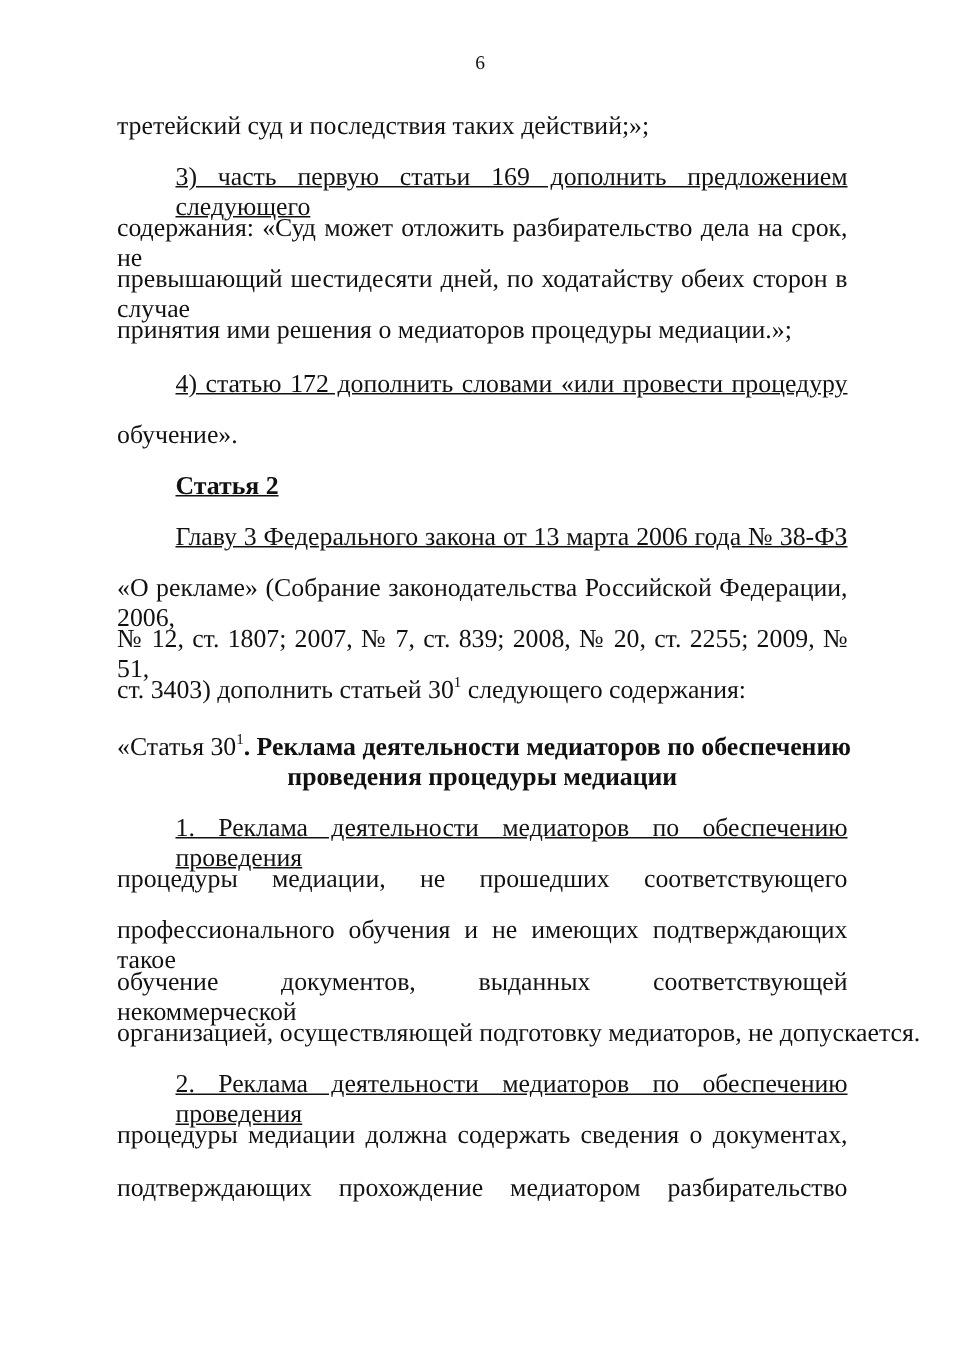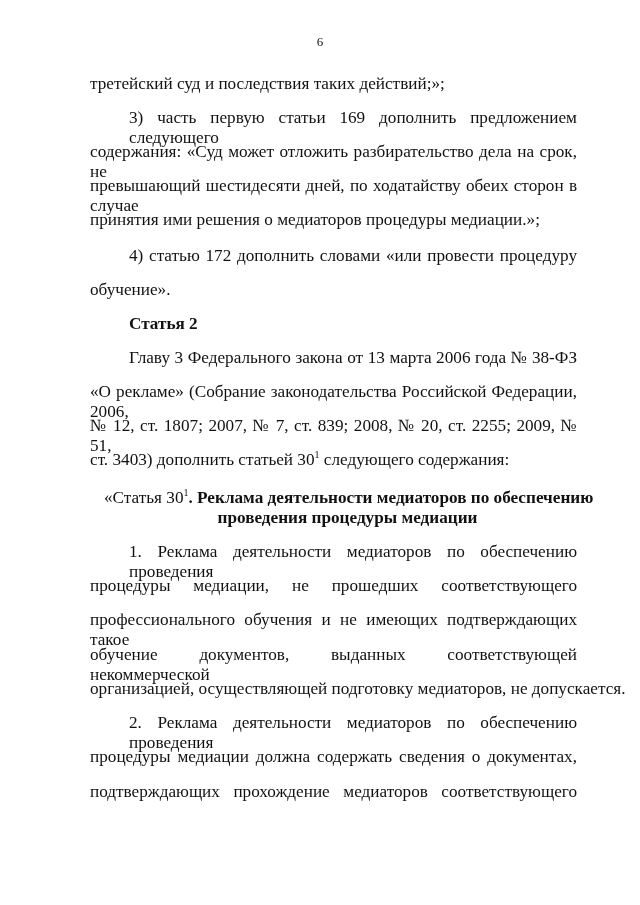--- a/index.html
+++ b/index.html
@@ -1,23 +1,23 @@
 <!DOCTYPE html>
 <html><head>
   <meta charset="utf-8">
   <style>
     html, body { margin: 0; padding: 0; background: #ffffff; }
     body { width: 640px; height: 905px; position: relative; overflow: hidden;
       font-family: "Liberation Serif", "DejaVu Serif", serif; color: #111; }
     .page-num { position: absolute; top: 34px; left: 0; width: 640px; text-align: center; font-size: 13px; }
-    .line { position: absolute; left: 78px; width: 487px; font-size: 17.2px; line-height: 20px; white-space: nowrap; margin-left: 12px; }
+    .line { position: absolute; left: 78px; width: 487px; font-size: 17.2px; line-height: 20px; white-space: nowrap; }
     .just { text-align: justify; text-align-last: justify; white-space: normal; }
-    .indent { left: 117px; width: 448px; }
+    .indent { left: 117px; width: 448px; text-decoration: underline; }
     .bold { font-weight: bold; }
-    .center { left: 92px; width: 487px; text-align: center; }
+    .center { left: 78px; width: 487px; text-align: center; }
     sup { font-size: 10px; line-height: 0; vertical-align: super; }
   </style>
 </head>
 <body>
 
 <div class="page-num">6</div>
 
 <div class="line" style="top:74px">третейский суд и последствия таких действий;»;</div>
 <div class="line just indent" style="top:108px">3) часть первую статьи 169 дополнить предложением следующего</div>
 <div class="line just" style="top:142px">содержания: «Суд может отложить разбирательство дела на срок, не</div>
@@ -39,13 +39,13 @@
 </div>
 <div class="line center bold" style="top:508px">проведения процедуры медиации</div>
 
 <div class="line just indent" style="top:542px">1. Реклама деятельности медиаторов по обеспечению проведения</div>
 <div class="line just" style="top:576px">процедуры медиации, не прошедших соответствующего</div>
 <div class="line just" style="top:610px">профессионального обучения и не имеющих подтверждающих такое</div>
 <div class="line just" style="top:645px">обучение документов, выданных соответствующей некоммерческой</div>
 <div class="line" style="top:679px">организацией, осуществляющей подготовку медиаторов, не допускается.</div>
 <div class="line just indent" style="top:713px">2. Реклама деятельности медиаторов по обеспечению проведения</div>
 <div class="line just" style="top:747px">процедуры медиации должна содержать сведения о документах,</div>
-<div class="line just" style="top:782px">подтверждающих прохождение медиаторов соответствующего</div>
+<div class="line just" style="top:782px">подтверждающих прохождение медиатором разбирательство</div>
 
 </body></html>

